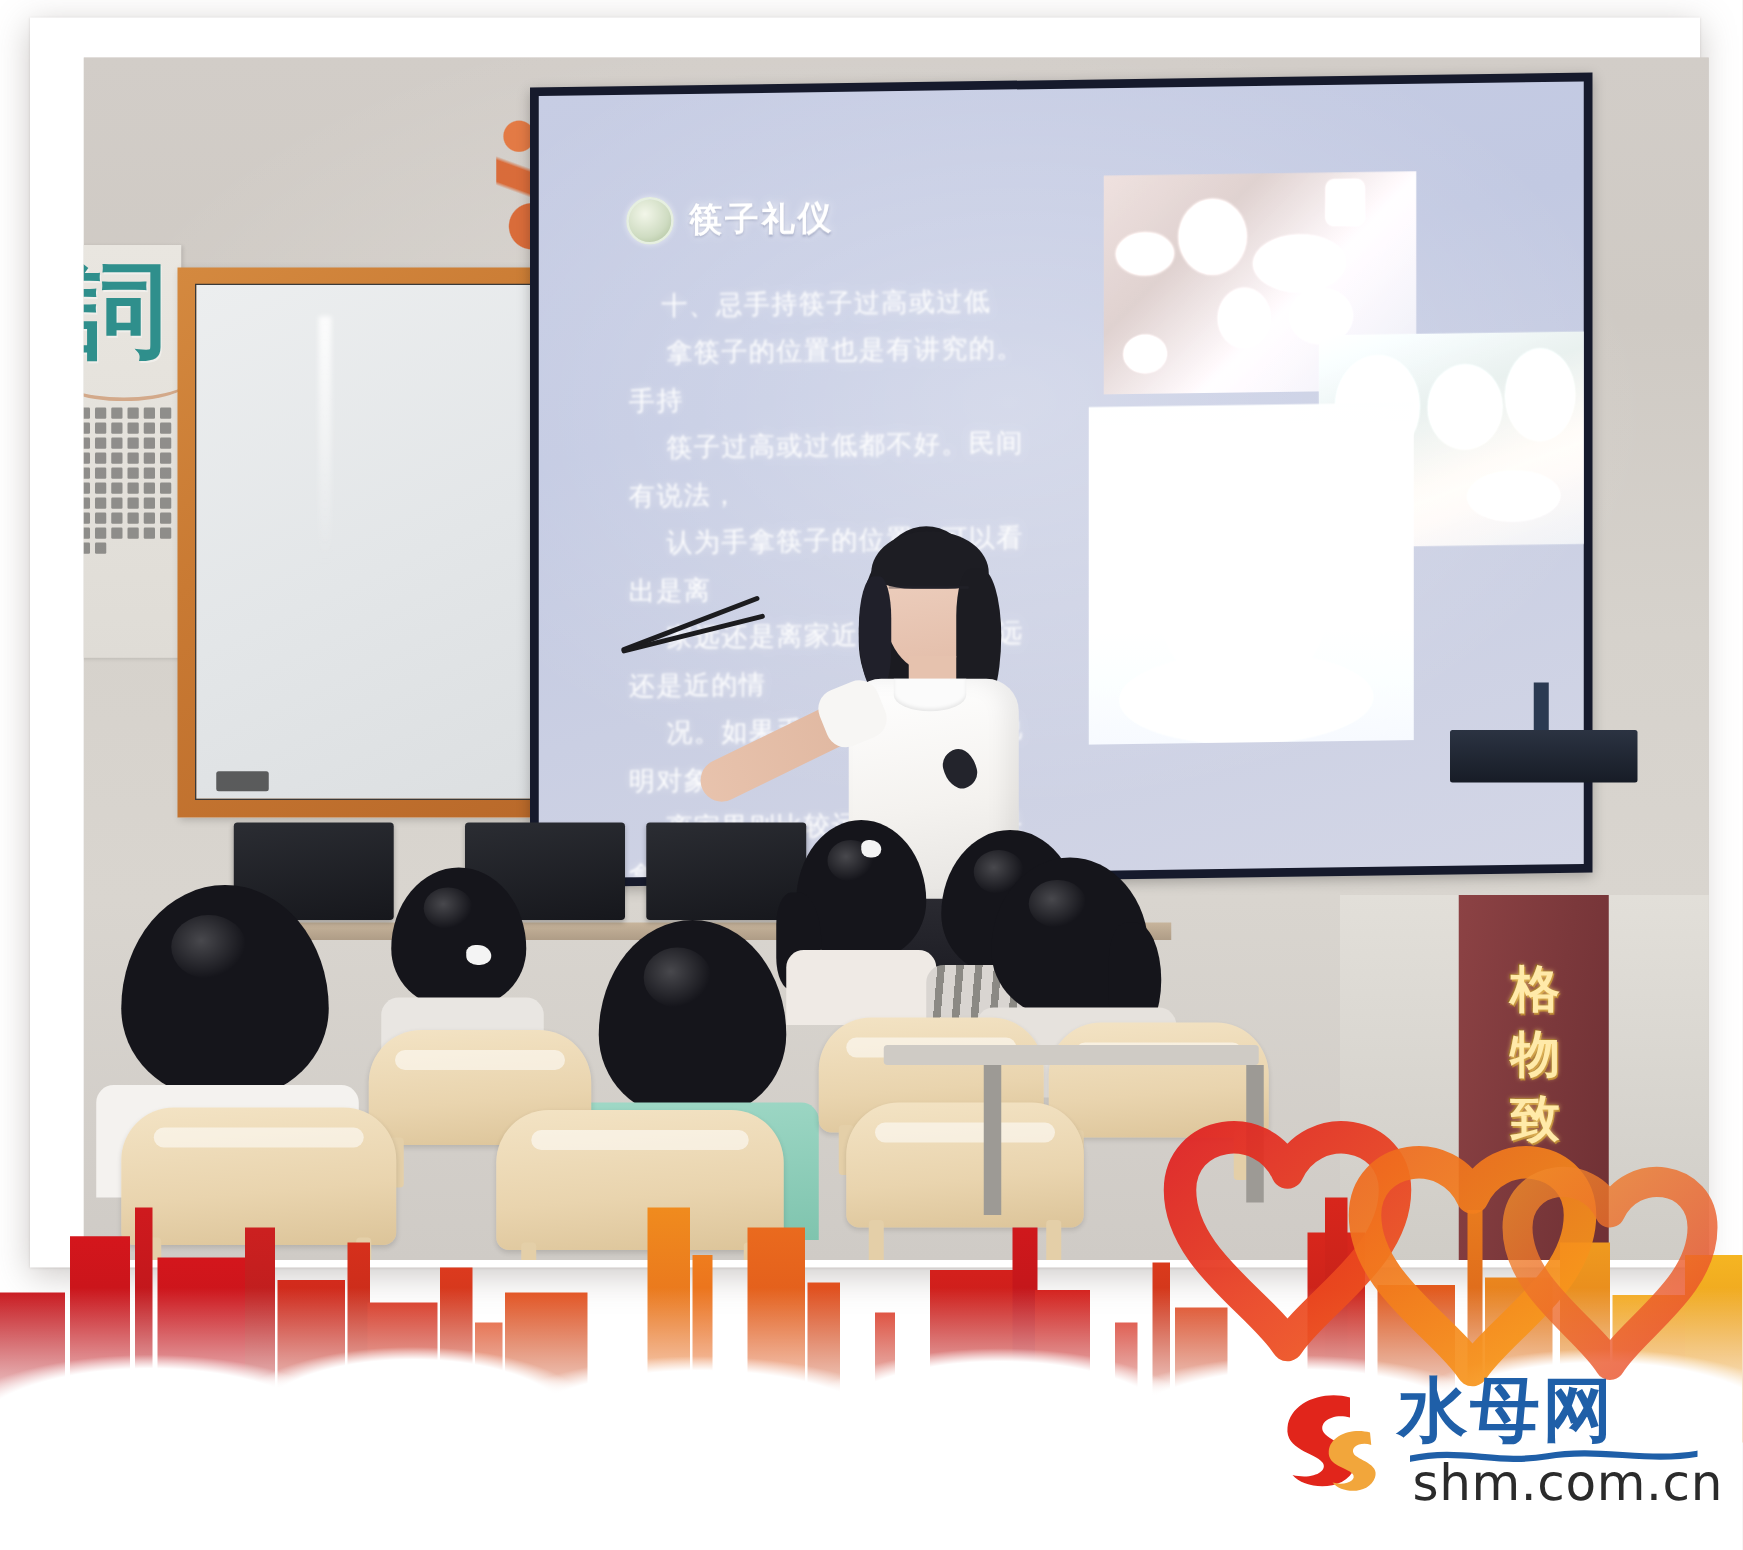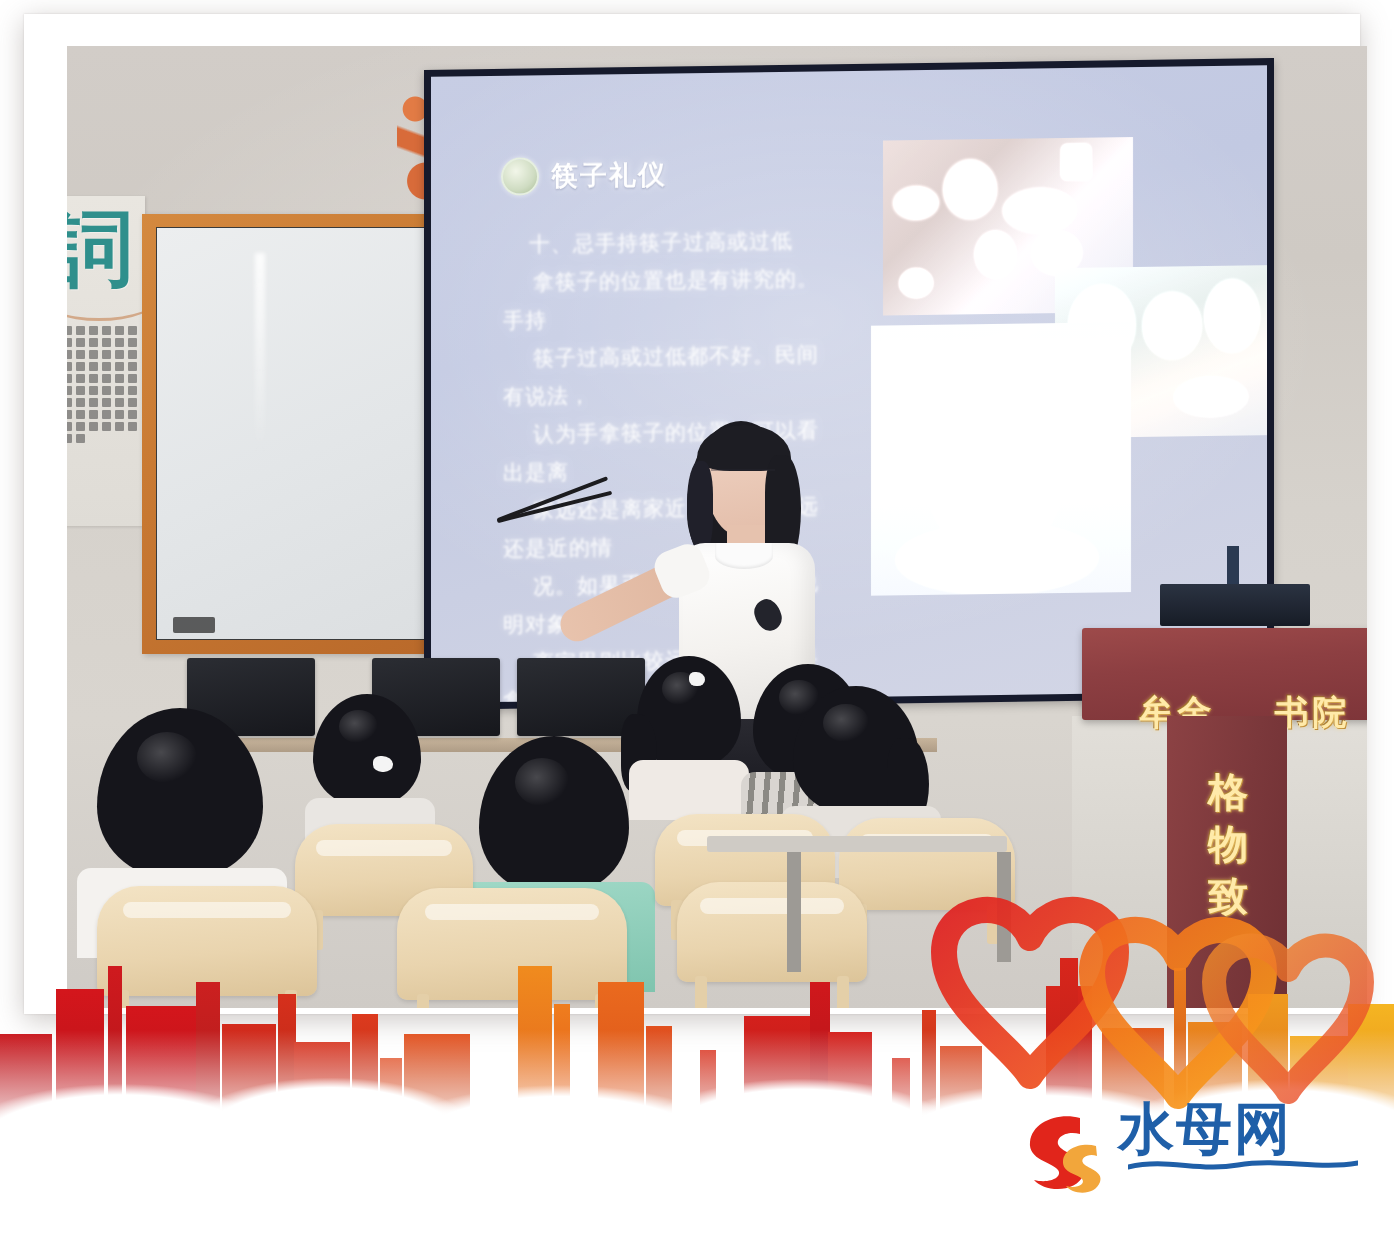--- a/index.html
+++ b/index.html
@@ -392,26 +392,20 @@
             <i></i>
             <i></i>
           </div>
       </div>
 
       <div class="podium">
         <div class="stand"></div>
         <div class="mon"></div>
         <div class="sidewall l"></div>
         <div class="sidewall r"></div>
-        <div class="top">
-          <div class="row1">
-            <span class="gold">牟金</span>
-            <span class="gold">书院</span>
-          </div>
-        </div>
         <div class="col"></div>
         <div class="vert">
           <div class="gold">格</div>
           <div class="gold">物</div>
           <div class="gold">致</div>
         </div>
         <div class="wire"></div>
       </div>
 
       <div class="student" style="left:560px;top:610px;width:120px;height:150px;">
@@ -564,16 +558,17 @@
       <svg class="wm-mark" viewBox="0 0 100 100">
         <path d="M62 14 C40 8 14 18 12 38 C10 56 34 58 40 66 C45 73 32 80 16 76 C26 88 58 90 66 70 C72 54 46 50 41 42 C36 34 48 26 62 30 Z" fill="#e1251b"></path>
         <path d="M78 42 C64 38 46 44 45 57 C44 69 60 70 64 75 C68 80 59 85 48 82 C55 91 77 92 82 78 C86 67 68 64 65 59 C62 54 70 49 79 52 Z" fill="#f2a63b"></path>
       </svg>
       <div class="wm-text">
         <div class="wm-cn">水母网</div>
       </div>
       <svg class="wm-wave" viewBox="0 0 230 14" preserveAspectRatio="none">
         <path d="M0 9 C40 0 70 14 110 7 C150 0 190 12 230 5" fill="none" stroke="#1f5fa8" stroke-width="5" stroke-linecap="round"></path>
       </svg>
+      <div class="wm-url">shm.com.cn</div>
     </div>
 
   </div>
 </div>
 
 </body></html>

